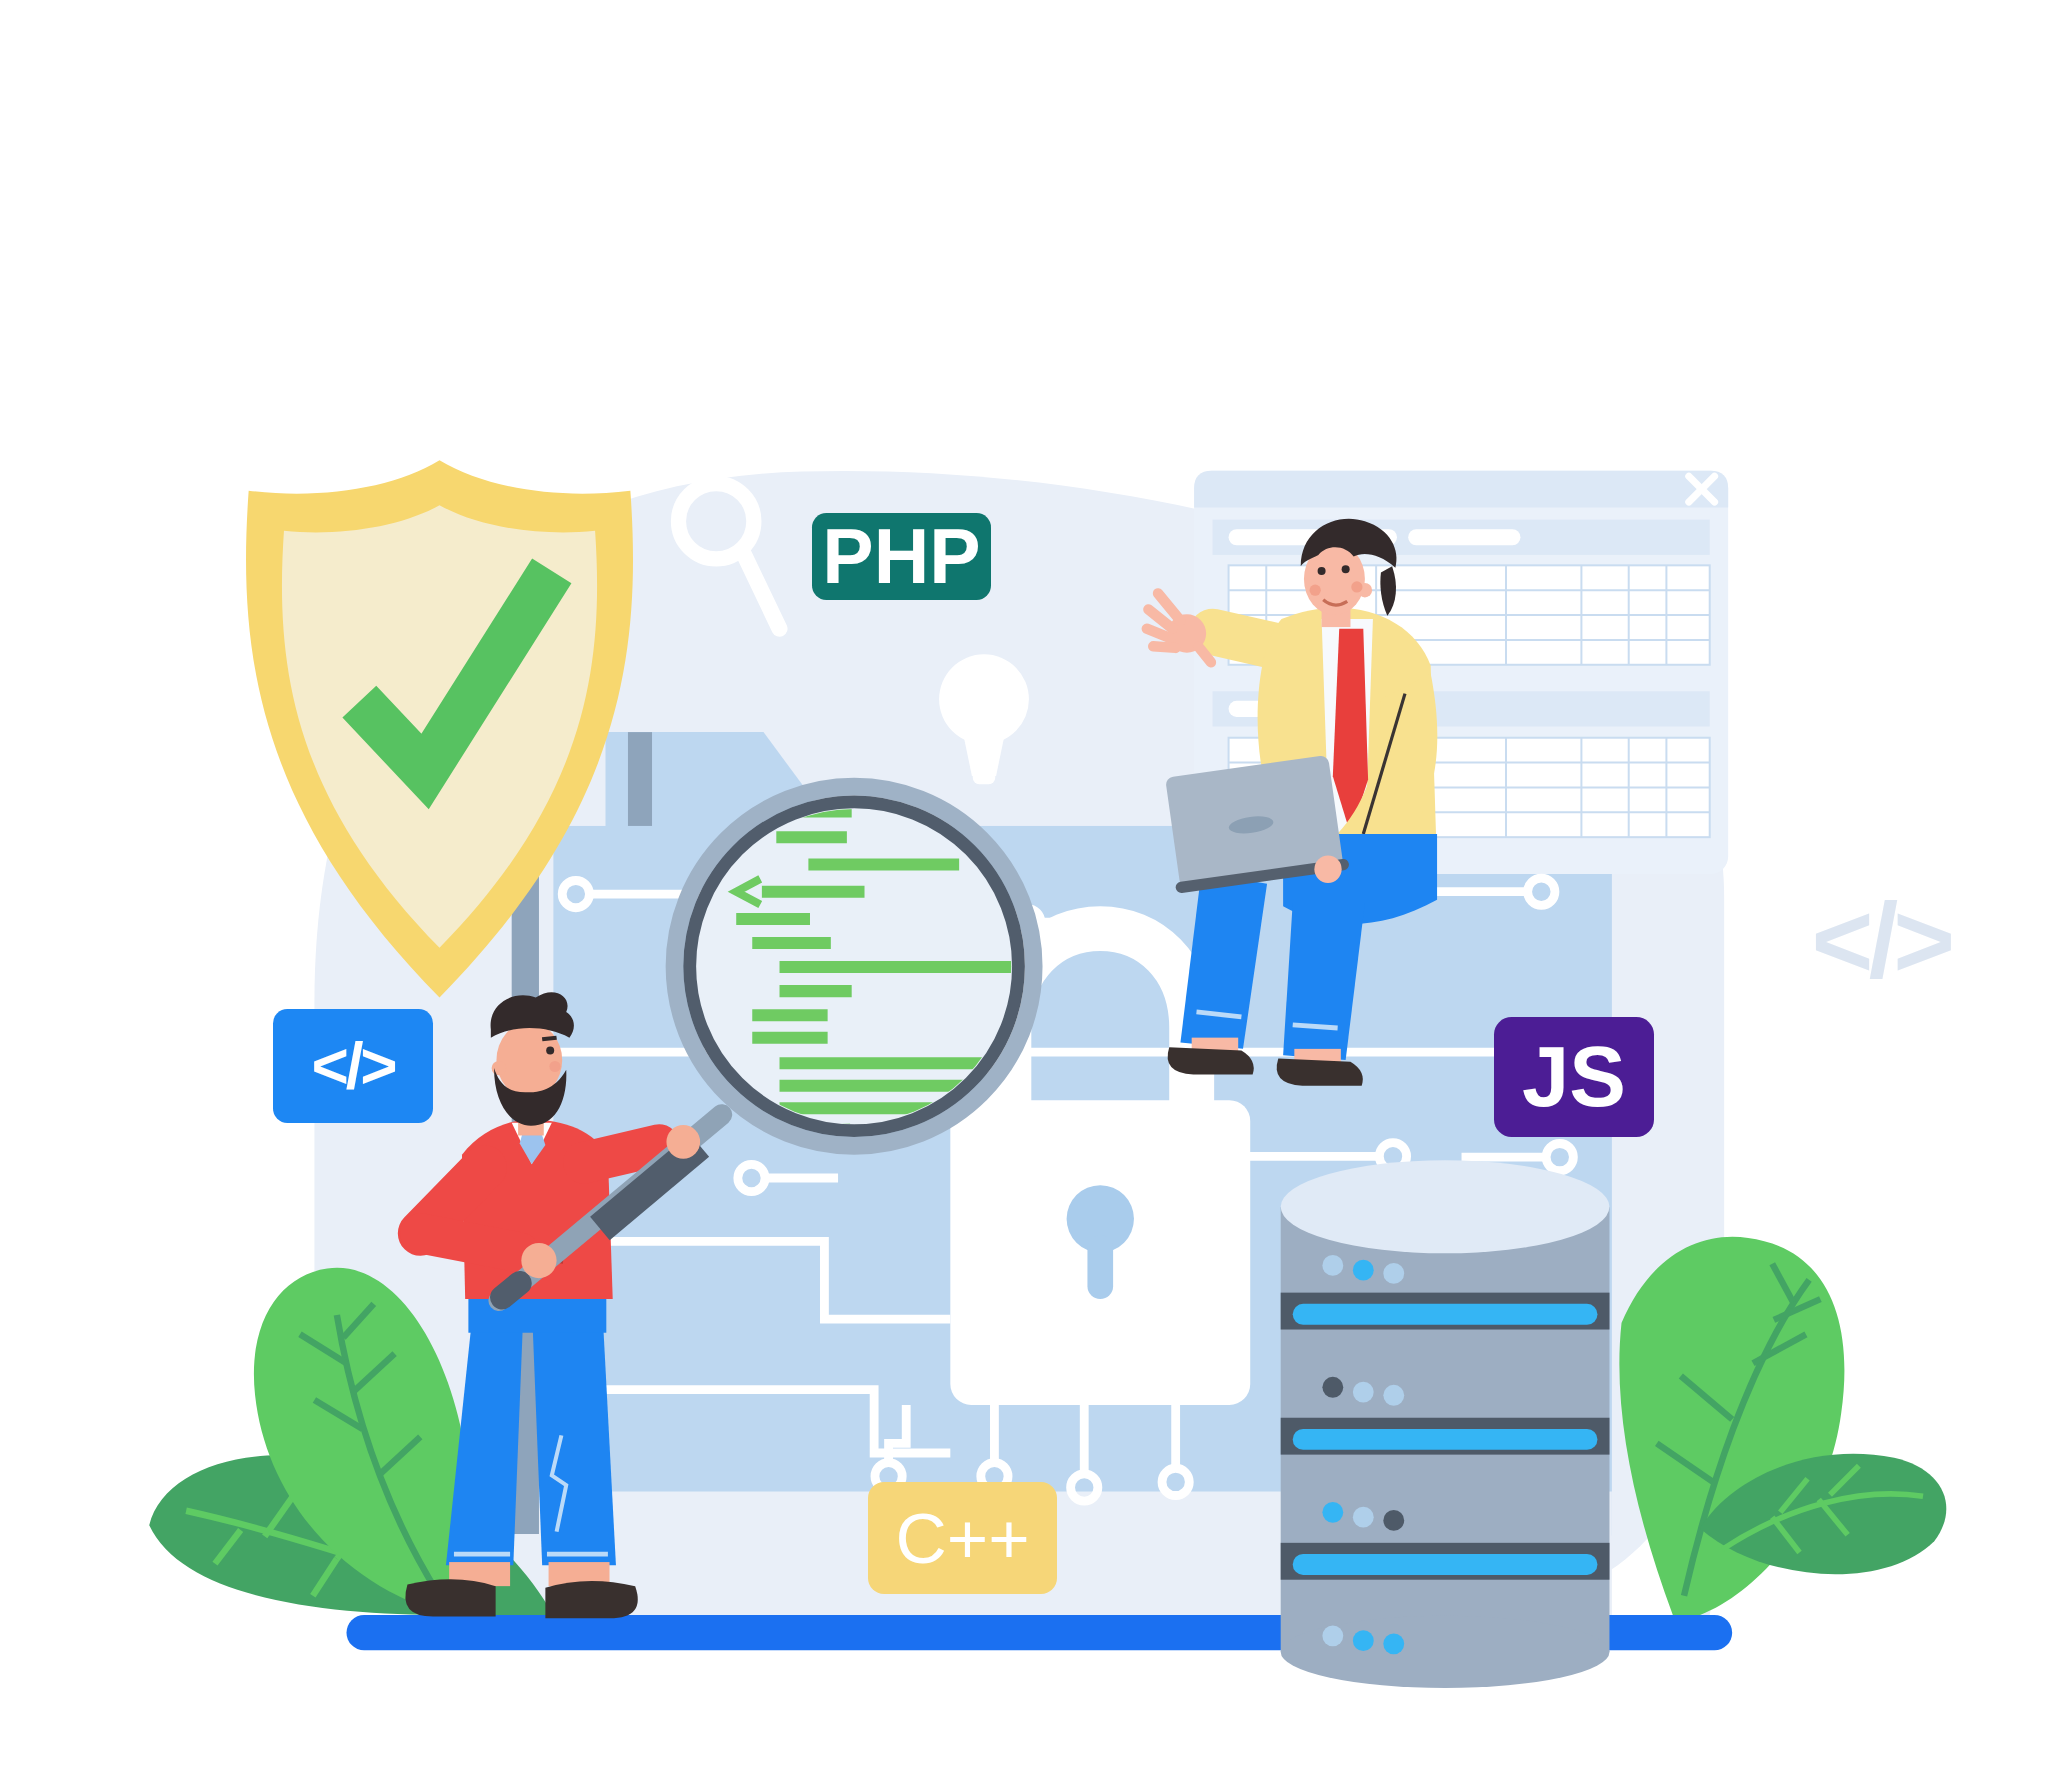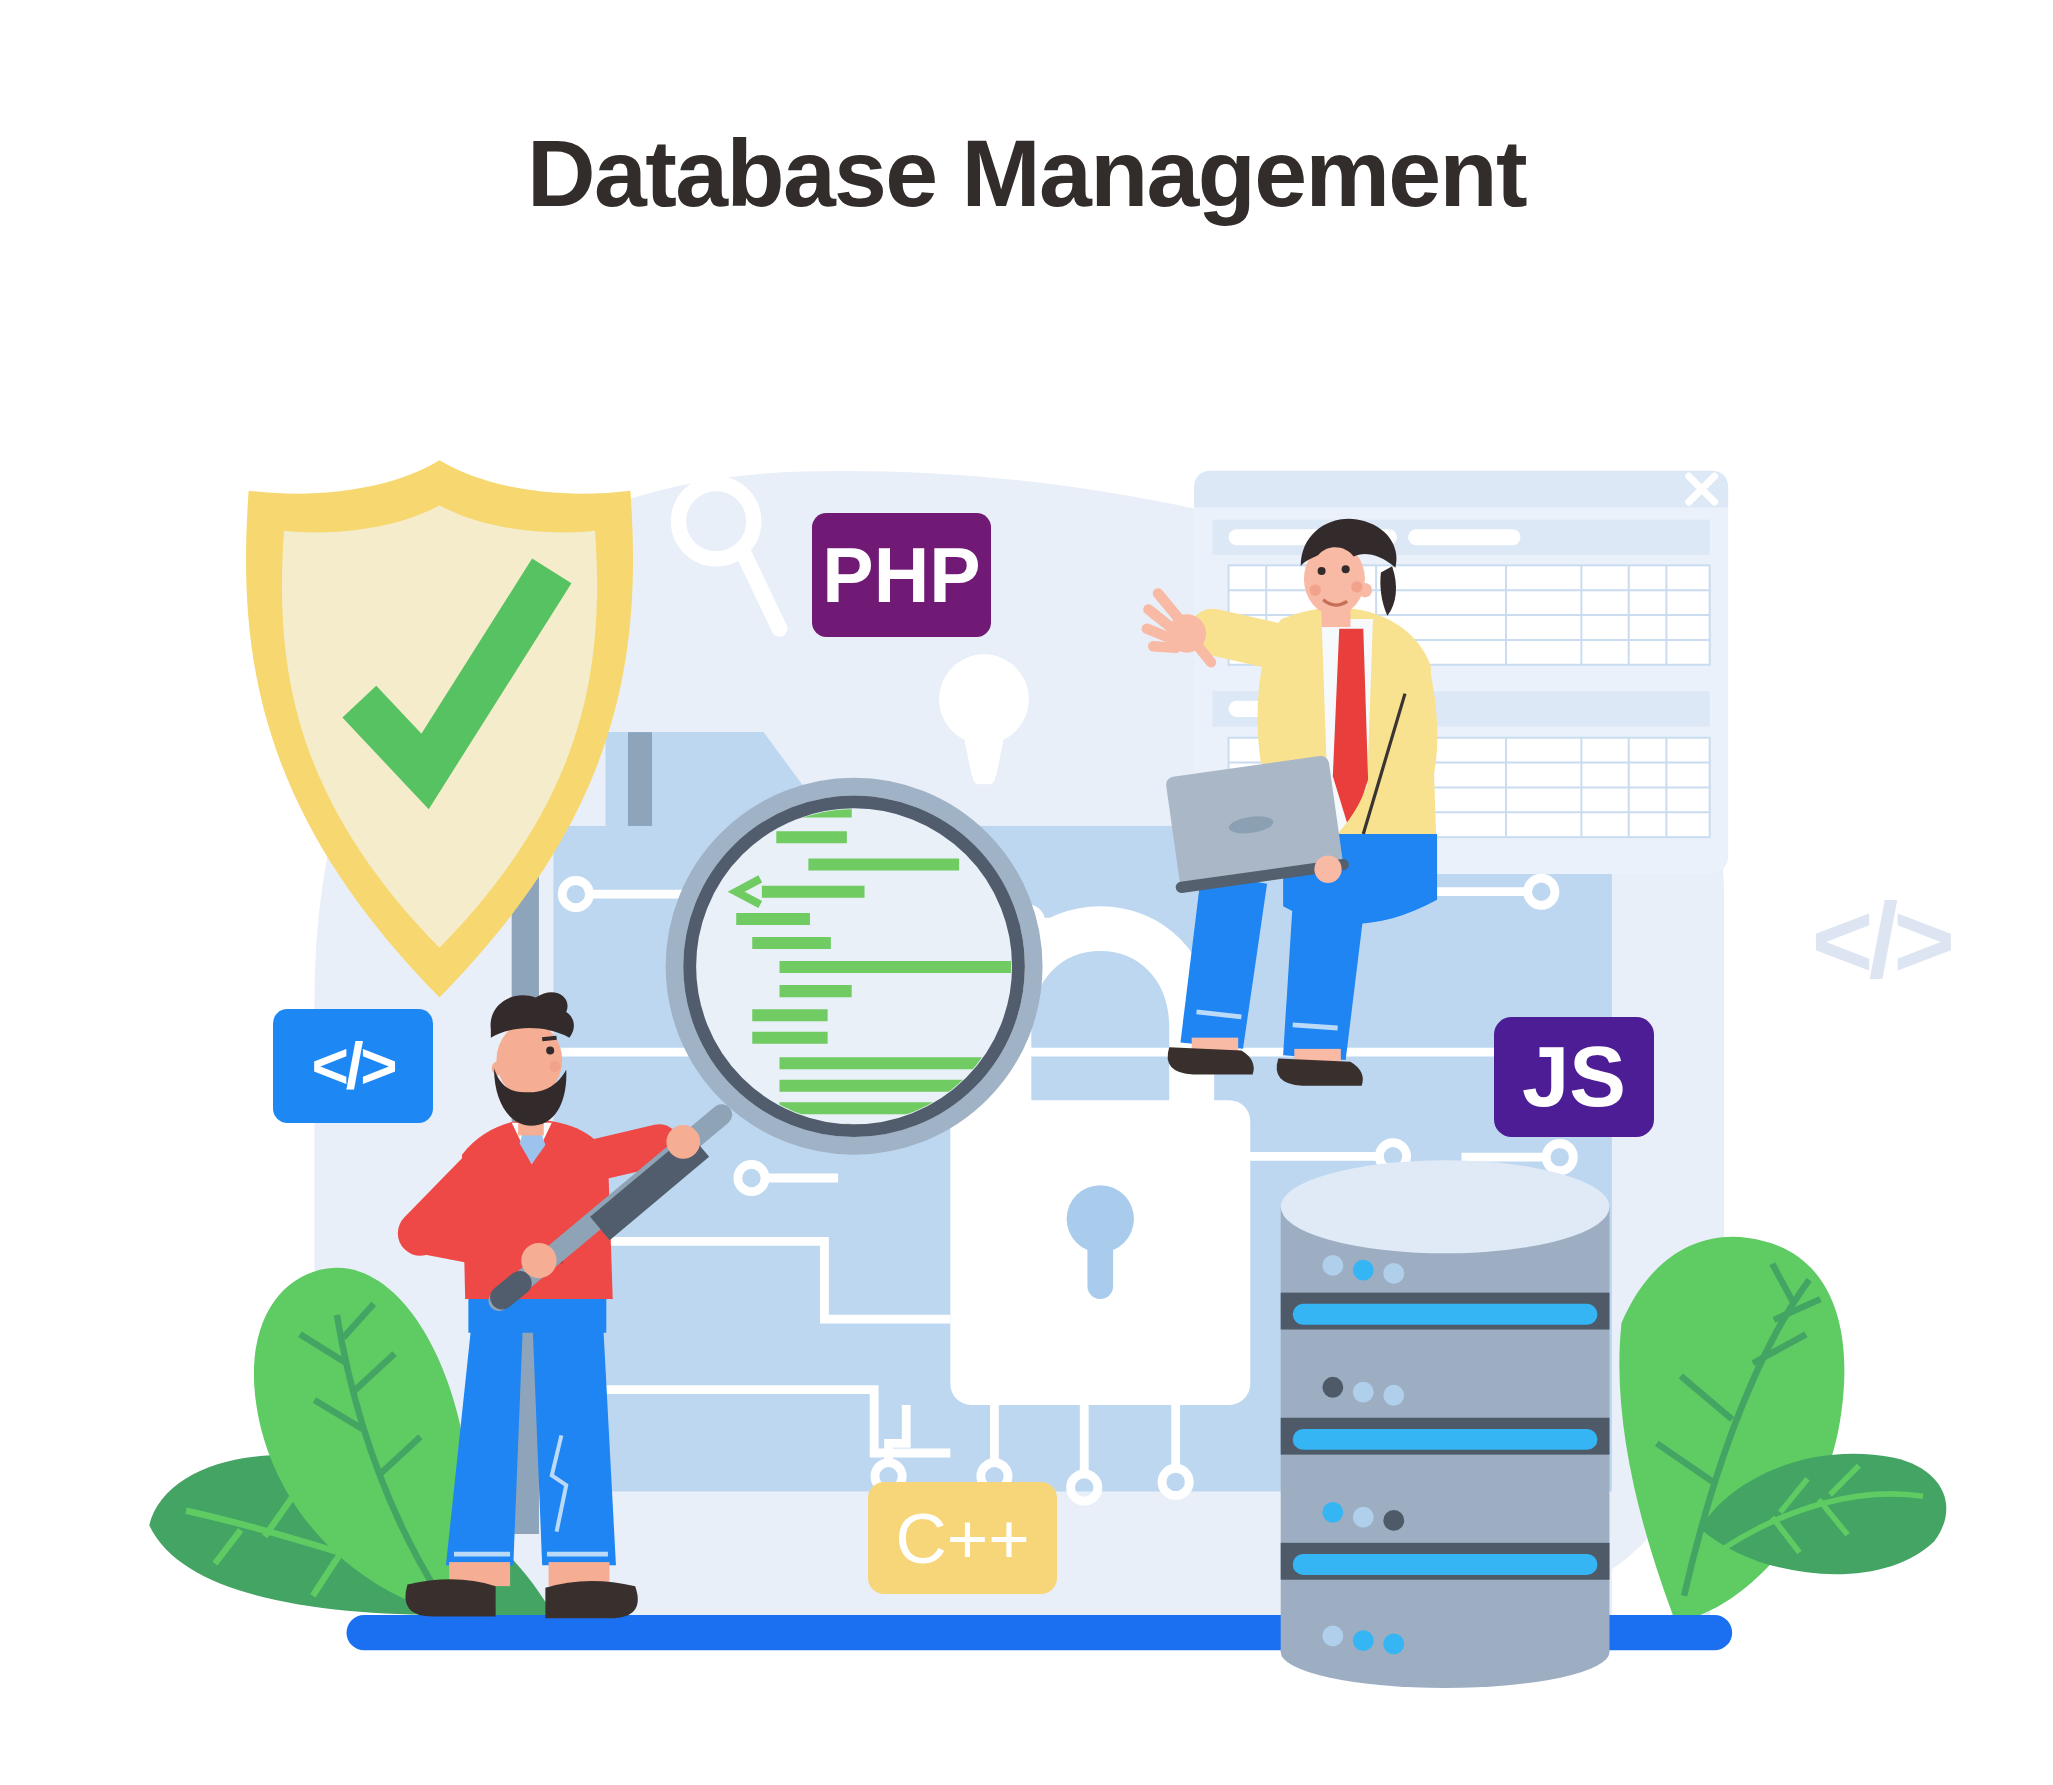--- a/index.html
+++ b/index.html
@@ -3,21 +3,21 @@
 <meta charset="utf-8">
 <style>
   html,body{margin:0;padding:0;background:#fff;}
   .stage{position:relative;width:2053px;height:1785px;background:#ffffff;overflow:hidden;
          font-family:"Liberation Sans",sans-serif;}
   .stage svg{position:absolute;left:0;top:0;}
   .page-title{position:absolute;left:0;top:119px;width:2053px;text-align:center;
       font-size:95px;font-weight:700;letter-spacing:-1.6px;color:#322d2b;margin:0;}
   .badge{position:absolute;display:flex;align-items:center;justify-content:center;
       color:#ffffff;font-weight:700;}
-  .badge-php{left:812px;top:513px;width:179px;height:124px;background:#701a75;border-radius:14.4px;font-size:77px;}
+  .badge-php{left:812px;top:513px;width:179px;height:87px;background:#0f766e;border-radius:14.4px;font-size:77px;}
   .badge-code{left:273px;top:1009px;width:160px;height:114px;background:#1d87f3;border-radius:14.4px;font-size:64px;letter-spacing:-3.2px;}
   .badge-js{left:1494px;top:1017px;width:160px;height:120px;background:#4c1d95;border-radius:17.6px;font-size:85px;}
   .badge-cpp{left:868px;top:1482px;width:189px;height:112px;background:#f6d678;border-radius:16px;font-size:71px;font-weight:400;}
   .code-faded{position:absolute;left:1793px;top:860px;width:176px;height:160px;display:flex;
       align-items:center;justify-content:center;color:#dce5f1;font-size:106px;font-weight:700;letter-spacing:-4.8px;}
 </style>
 </head>
 <body>
 
 <div class="stage">
@@ -303,21 +303,20 @@
         <line x1="972" y1="1326" x2="1246" y2="1326"></line>
         <line x1="972" y1="1354" x2="1230" y2="1354"></line>
         <line x1="972" y1="1382" x2="1196" y2="1382"></line>
         <line x1="975" y1="1408" x2="1060" y2="1408"></line>
       </g>
       <path d="M948 1096 L918 1112 L948 1128" fill="none" stroke="#6fcb62" stroke-width="10"></path>
     </g>
   </g>
 </svg>
 
-<h1 class="page-title">Database Management</h1>
 
 <div class="badge badge-php">
   <span>PHP</span>
 </div>
 <div class="badge badge-code">
   <span>&lt;/&gt;</span>
 </div>
 <div class="badge badge-js">
   <span>JS</span>
 </div>

